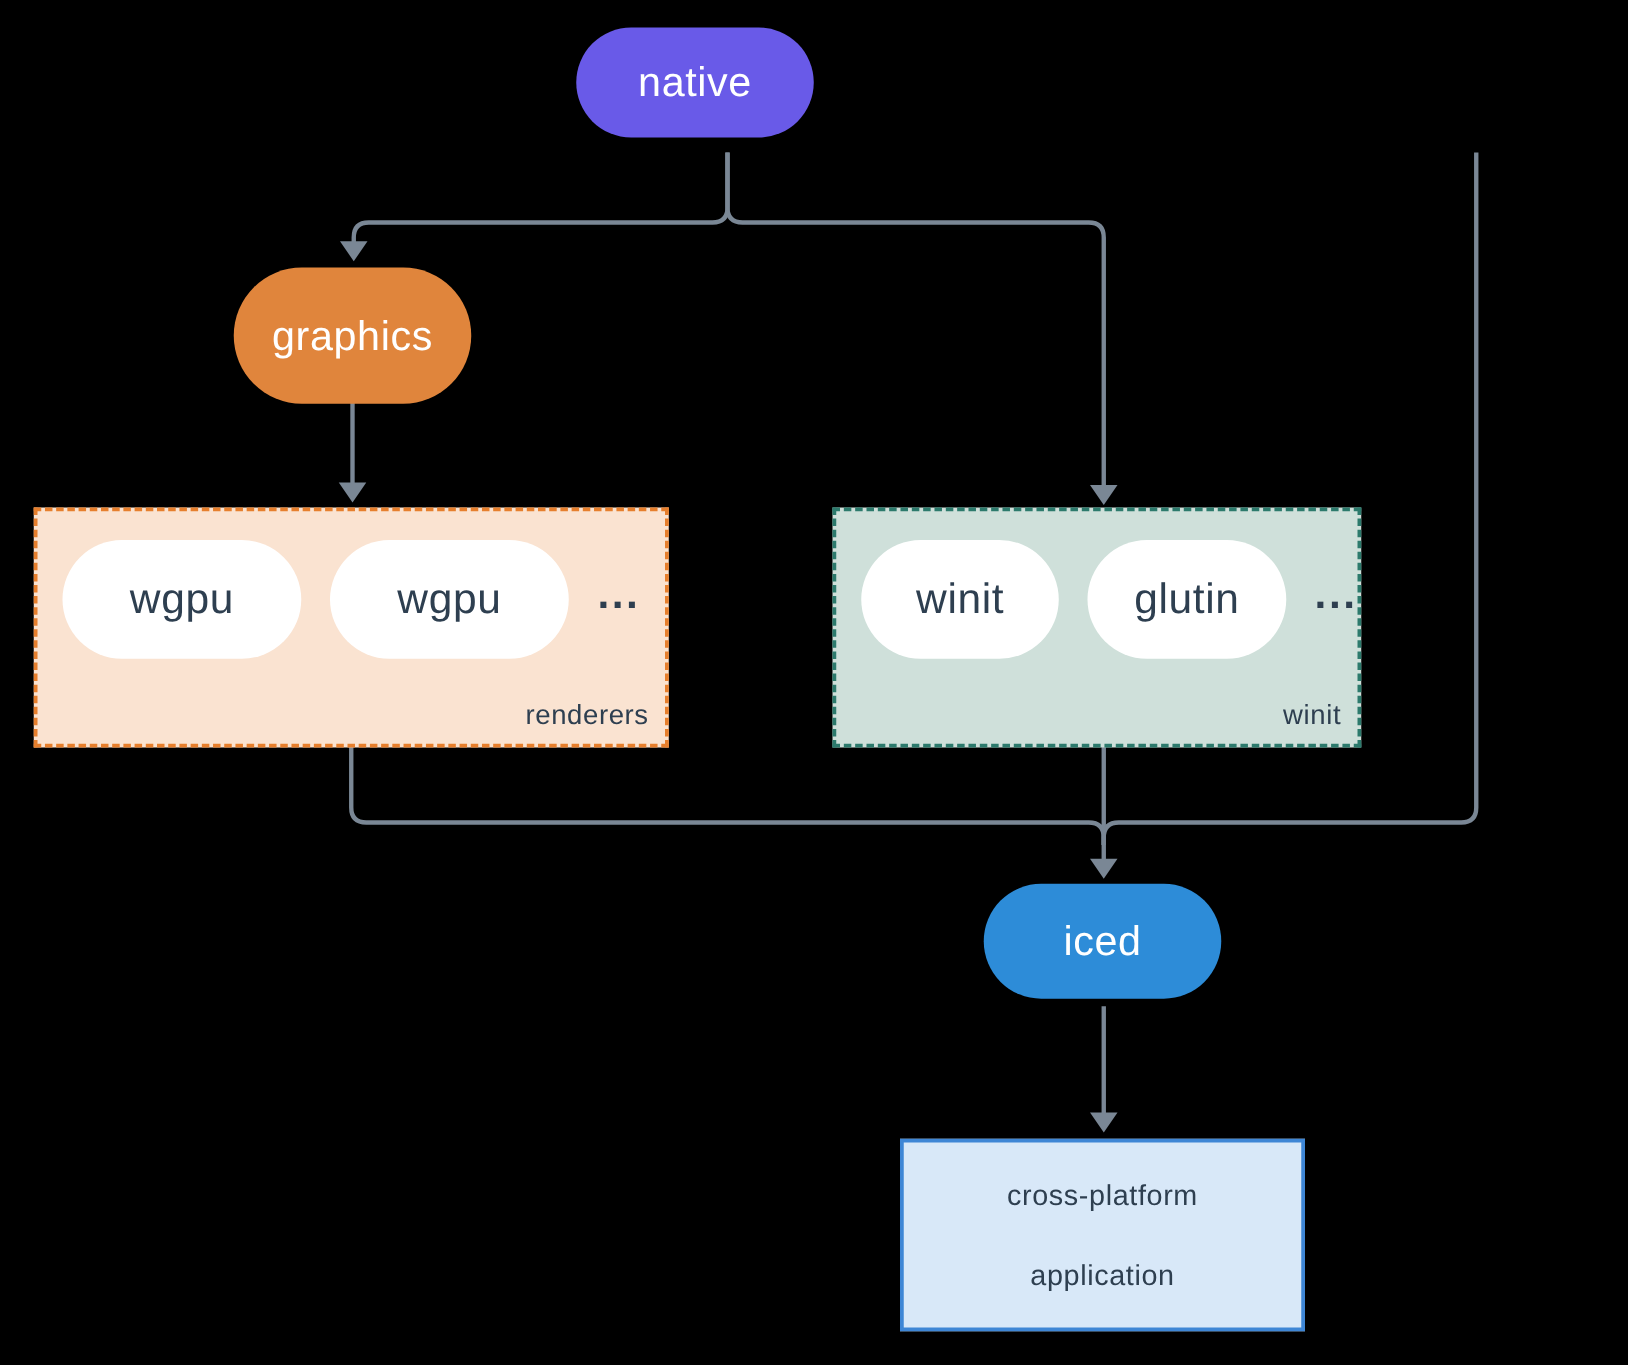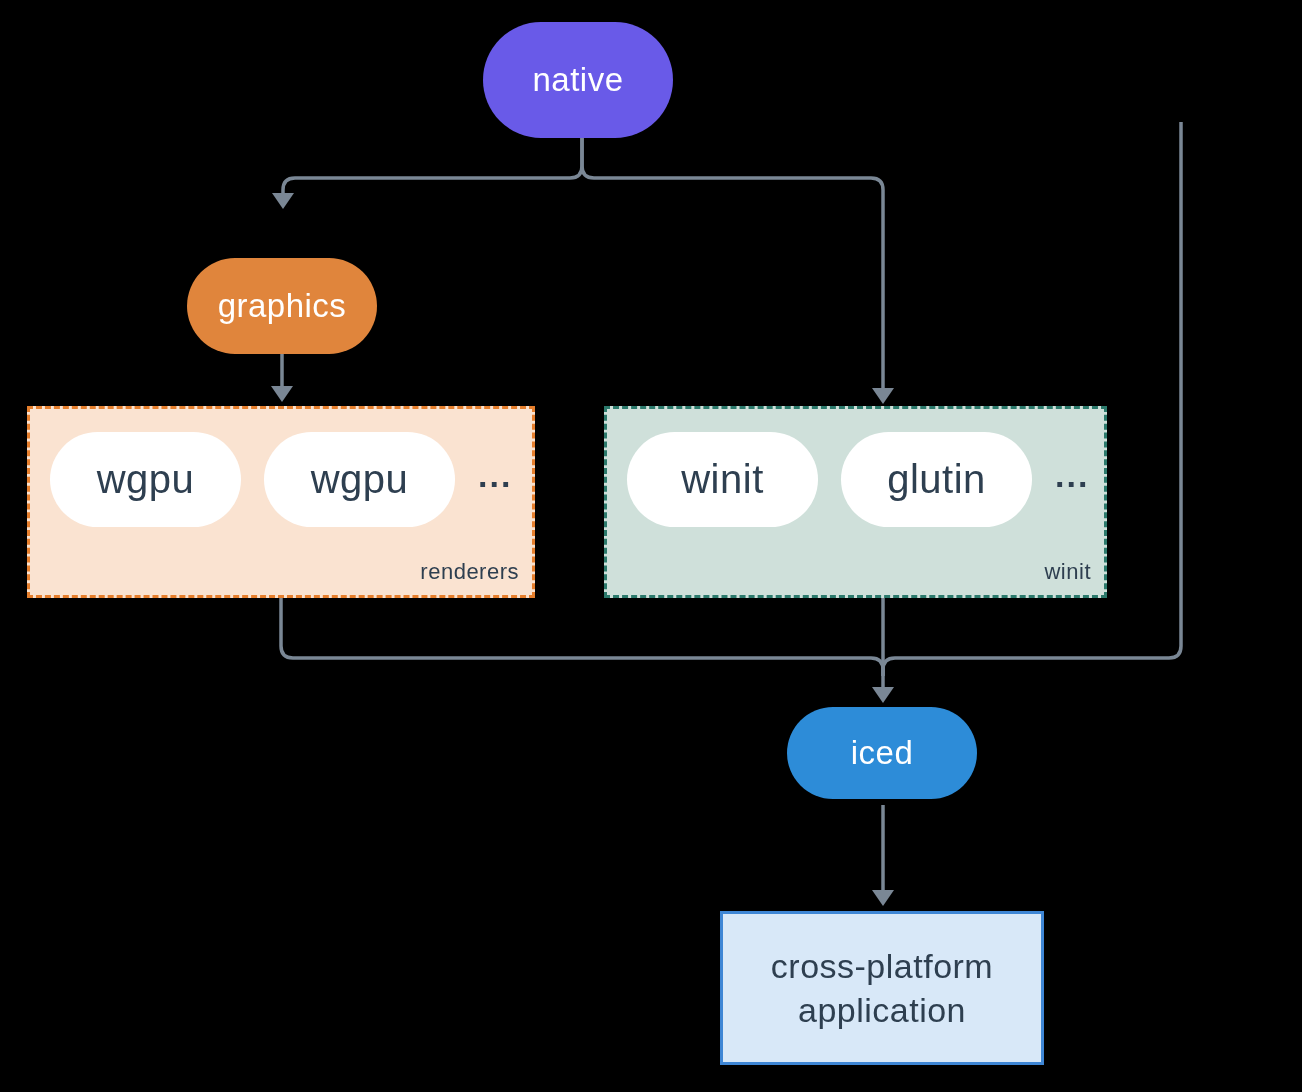--- a/index.html
+++ b/index.html
@@ -31,57 +31,57 @@
     align-items: center;
     justify-content: center;
     border-radius: 999px;
     font-size: 33px;
     letter-spacing: 0.5px;
     color: var(--text-light, #ffffff);
   }
   .pill-native, .pill-web { background: var(--purple, #695ae8); }
   .pill-graphics { background: var(--orange, #e0853c); }
   .pill-iced { background: var(--blue, #2d8cd8); }
-  .pill-native   { left: 483px; top: 22px;  width: 190px; height: 116px; }
+  .pill-native   { left: 461px; top: 22px;  width: 190px; height: 88px; }
   .pill-web      { left: 1087px; top: 22px; width: 190px; height: 100px; }
-  .pill-graphics { left: 187px; top: 214px; width: 190px; height: 96px; margin-top: 44px; }
+  .pill-graphics { left: 187px; top: 214px; width: 190px; height: 109px; }
   .pill-iced     { left: 787px; top: 707px; width: 190px; height: 92px; }
 
   .group {
     position: absolute;
     box-sizing: border-box;
     top: 406px;
     height: 192px;
   }
   .group-renderers {
     left: 27px; width: 508px;
     background: var(--peach-bg, #fae3d1);
     border: 3px dashed var(--peach-border, #e67f2d);
   }
   .group-shells {
-    left: 604px; width: 503px;
+    left: 666px; width: 423px;
     background: var(--teal-bg, #cfe0da);
     border: 3px dashed var(--teal-border, #2c7a6c);
   }
   .group-row {
     display: flex;
     align-items: center;
     padding: 23px 0 0 20px;
   }
   .inner-pill {
     width: 191px;
     height: 95px;
     margin-right: 23px;
     background: var(--pill-white, #ffffff);
     border-radius: 999px;
     display: flex;
     align-items: center;
     justify-content: center;
     color: var(--text-dark, #2e3f50);
-    font-size: 40px;
+    font-size: 34px;
     letter-spacing: 0.5px;
   }
   .more {
     font-size: 34px;
     font-weight: 700;
     letter-spacing: 2px;
     color: var(--text-dark, #2e3f50);
     padding-bottom: 8px;
   }
   .group-label {
@@ -97,22 +97,22 @@
     left: 720px; top: 911px;
     width: 324px; height: 154px;
     box-sizing: border-box;
     background: var(--app-bg, #d8e8f8);
     border: 3px solid var(--app-border, #3e86d5);
     display: flex;
     align-items: center;
     justify-content: center;
     text-align: center;
     color: var(--text-dark, #2e3f50);
-    font-size: 34px;
-    line-height: 44px;
+    font-size: 23px;
+    line-height: 64px;
     letter-spacing: 0.5px;
     padding: 0 40px;
   }
 </style>
 </head>
 <body>
 
 <div class="canvas">
 
   <svg class="connectors" viewBox="0 0 1302 1092" xmlns="http://www.w3.org/2000/svg">

